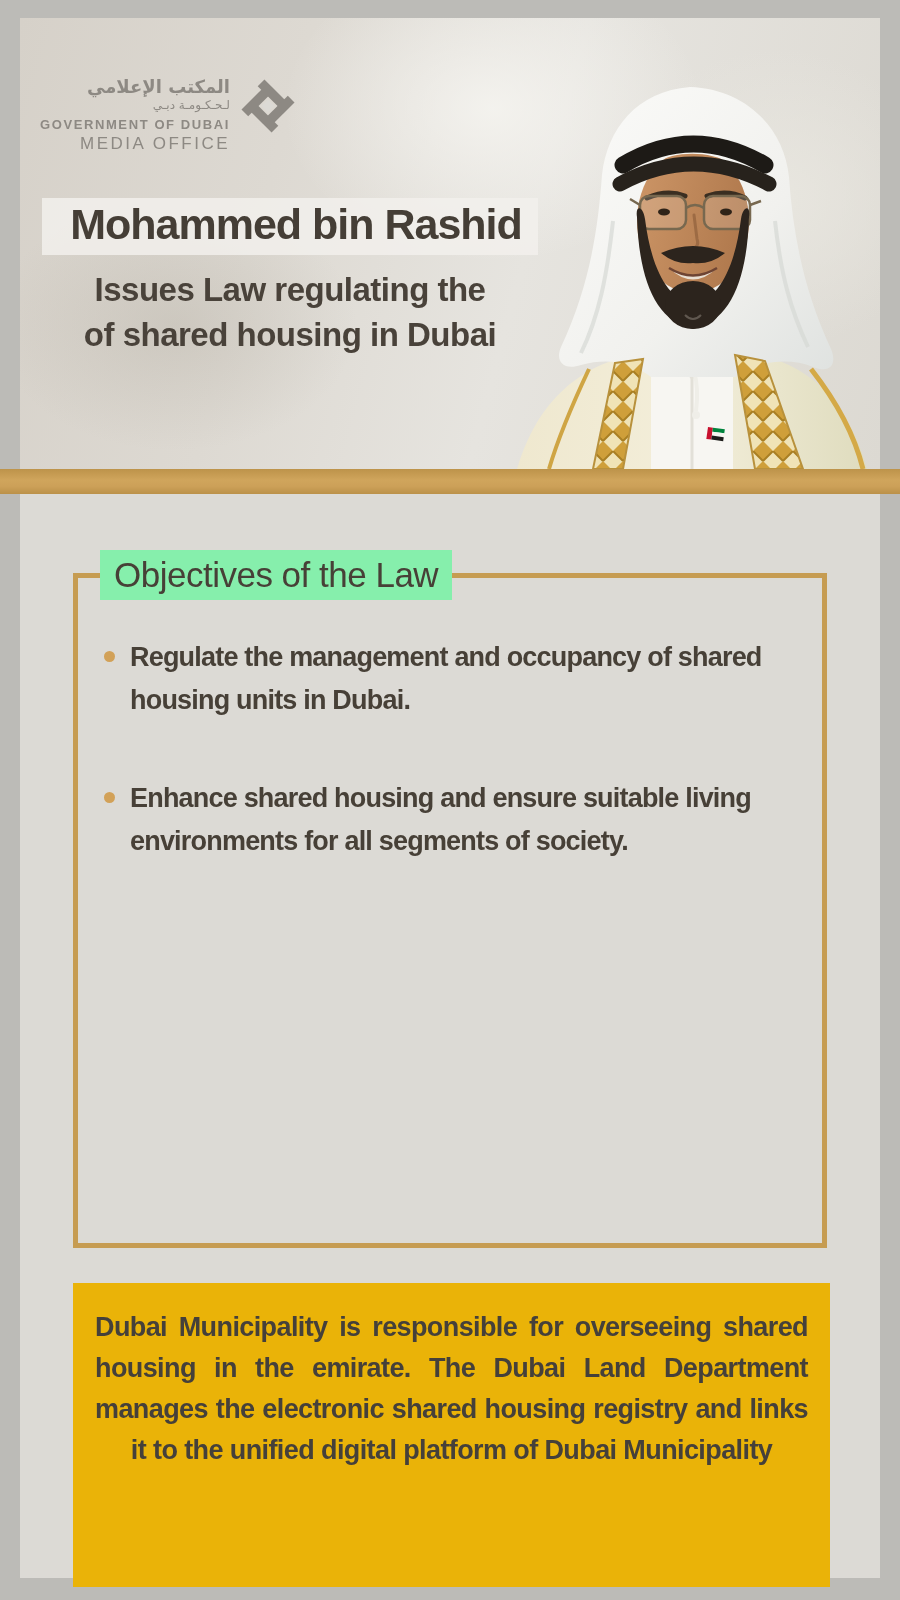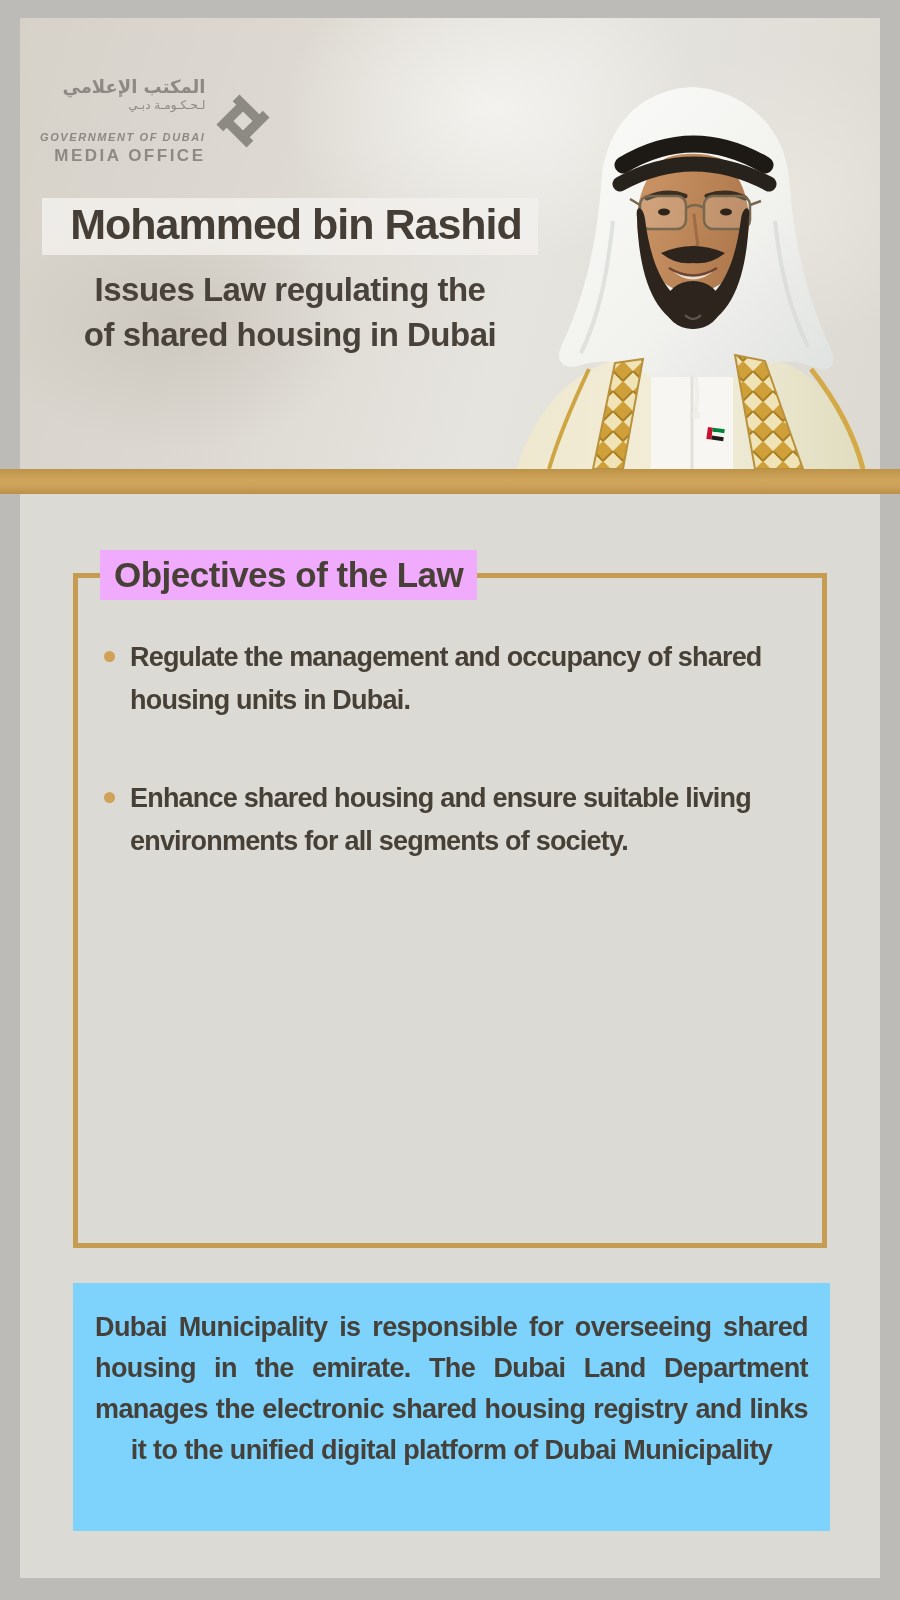--- a/index.html
+++ b/index.html
@@ -15,57 +15,57 @@
   }
   
   .hero{
     position:absolute;left:0;top:0;width:860px;height:451px;overflow:hidden;
     background:
       radial-gradient(260px 180px at 18% 68%, rgba(176,170,158,.35), rgba(176,170,158,0) 70%),
       radial-gradient(300px 220px at 55% 20%, rgba(247,246,242,.8), rgba(247,246,242,0) 70%),
       radial-gradient(220px 200px at 88% 40%, rgba(233,231,224,.9), rgba(233,231,224,0) 75%),
       linear-gradient(105deg,#d6d1c9 0%,#ddd9d2 30%,#e6e4df 58%,#dcd9d2 100%);
   }
-  .logo{position:absolute;left:20px;top:60px;display:flex;align-items:center;gap:10px;}
+  .logo{position:absolute;left:20px;top:60px;display:flex;gap:10px;}
   .logo-text{display:flex;flex-direction:column;align-items:flex-end;color:#8d8983;line-height:1.05;}
   .logo-ar1{font-family:"DejaVu Sans",sans-serif;font-size:18px;font-weight:bold;}
   .logo-ar2{font-family:"DejaVu Sans",sans-serif;font-size:12px;margin-top:2px;}
-  .logo-gov{font-size:11px;letter-spacing:1.6px;margin-top:21px;font-weight:bold;font-style:italic;}
-  .logo-office{font-size:17px;letter-spacing:2.5px;margin-top:3px;font-weight:bold;}
+  .logo-gov{font-size:13px;letter-spacing:1.6px;margin-top:7px;font-weight:bold;}
+  .logo-office{font-size:17px;letter-spacing:2.5px;margin-top:3px;font-weight:normal;}
   .logo-mark{width:56px;height:56px;}
   .title-block{position:absolute;left:15px;top:180px;width:510px;text-align:center;}
   .title-highlight{
     display:inline-block;background:rgba(242,240,236,.85);
     padding:2px 16px 6px 28px;
     font-size:43px;font-weight:bold;letter-spacing:-1px;color:#453e36;line-height:1.15;
   }
   .subtitle{margin-top:12px;font-size:33px;font-weight:bold;letter-spacing:-.5px;color:#49423a;line-height:45px;}
   
   .gold-band{
     position:absolute;left:0;top:469px;width:900px;height:25px;z-index:6;
     background:linear-gradient(180deg,#bd934a 0%,#d0a55c 45%,#cca058 70%,#bb9149 100%);
   }
   
   .objectives-box{
     position:absolute;left:53px;top:555px;width:754px;height:675px;
     border:5px solid #c69c52;box-sizing:border-box;
   }
   .objectives-heading{
     position:absolute;top:-28px;left:22px;
-    background:#f0abfc;padding:0 14px;
-    font-size:35px;font-weight:bold;letter-spacing:-.5px;color:#474037;line-height:50px;
+    background:#86efac;padding:0 14px;
+    font-size:35px;font-weight:normal;letter-spacing:-.5px;color:#474037;line-height:50px;
     white-space:nowrap;
   }
   .objectives-list{list-style:none;margin:0;padding:58px 28px 0 26px;}
   .objectives-list li{display:flex;gap:15px;margin-bottom:55px;}
   .bullet-dot{flex:0 0 11px;width:11px;height:11px;border-radius:50%;background:#d2a158;margin-top:15px;}
   .bullet-text{font-size:27px;font-weight:bold;letter-spacing:-.8px;color:#474037;line-height:43px;}
   .note-box{
-    position:absolute;left:53px;top:1265px;width:757px;height:248px;
-    background:#7dd3fc;box-sizing:border-box;padding:24px 22px;
+    position:absolute;left:53px;top:1265px;width:757px;height:304px;
+    background:#eab308;box-sizing:border-box;padding:24px 22px;
   }
   .note-text{
     font-size:27px;font-weight:bold;letter-spacing:-.6px;color:#45403a;line-height:41px;
     text-align:justify;text-align-last:center;margin:0;
   }
 </style>
 </head>
 <body>
 
 <div class="card">

